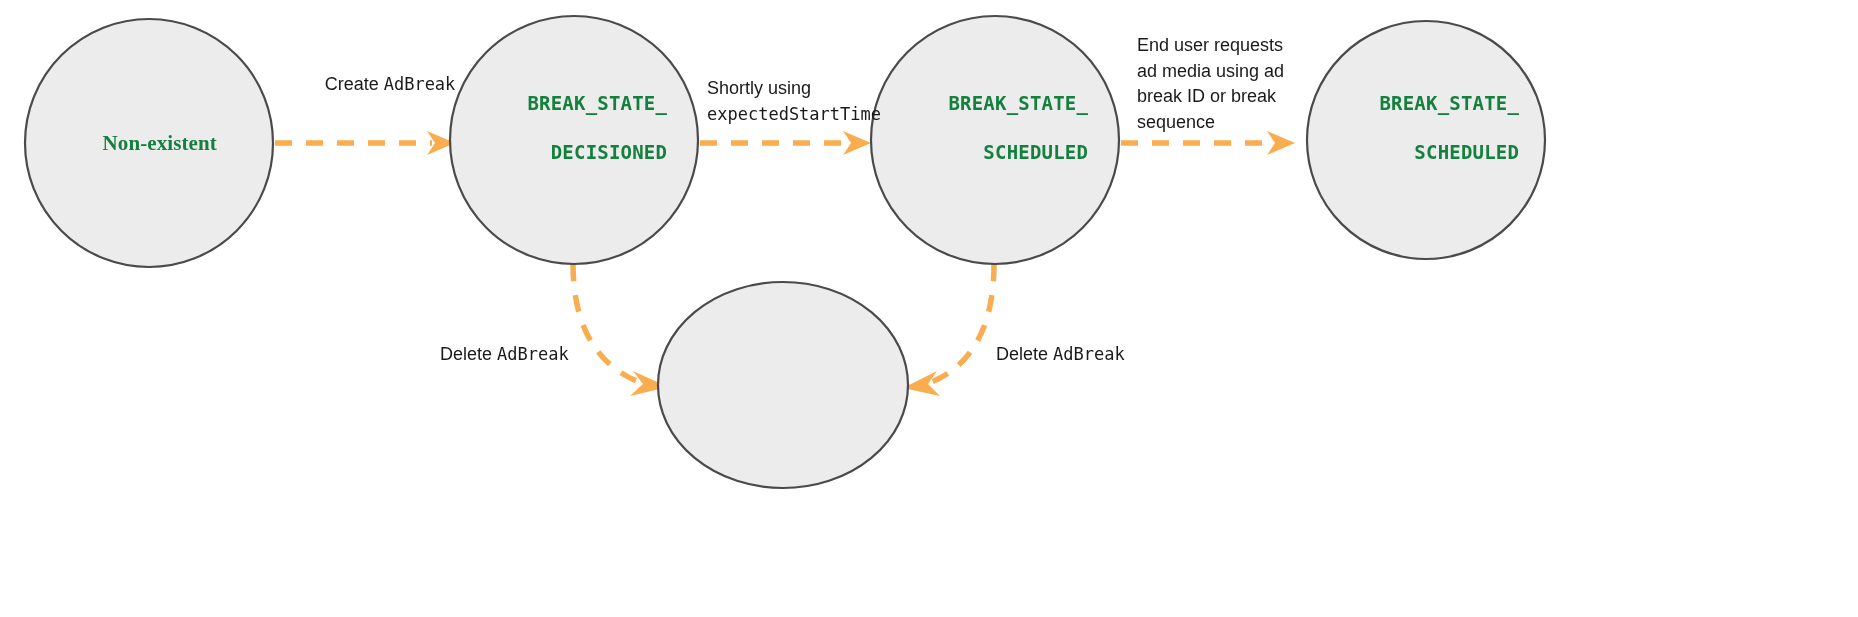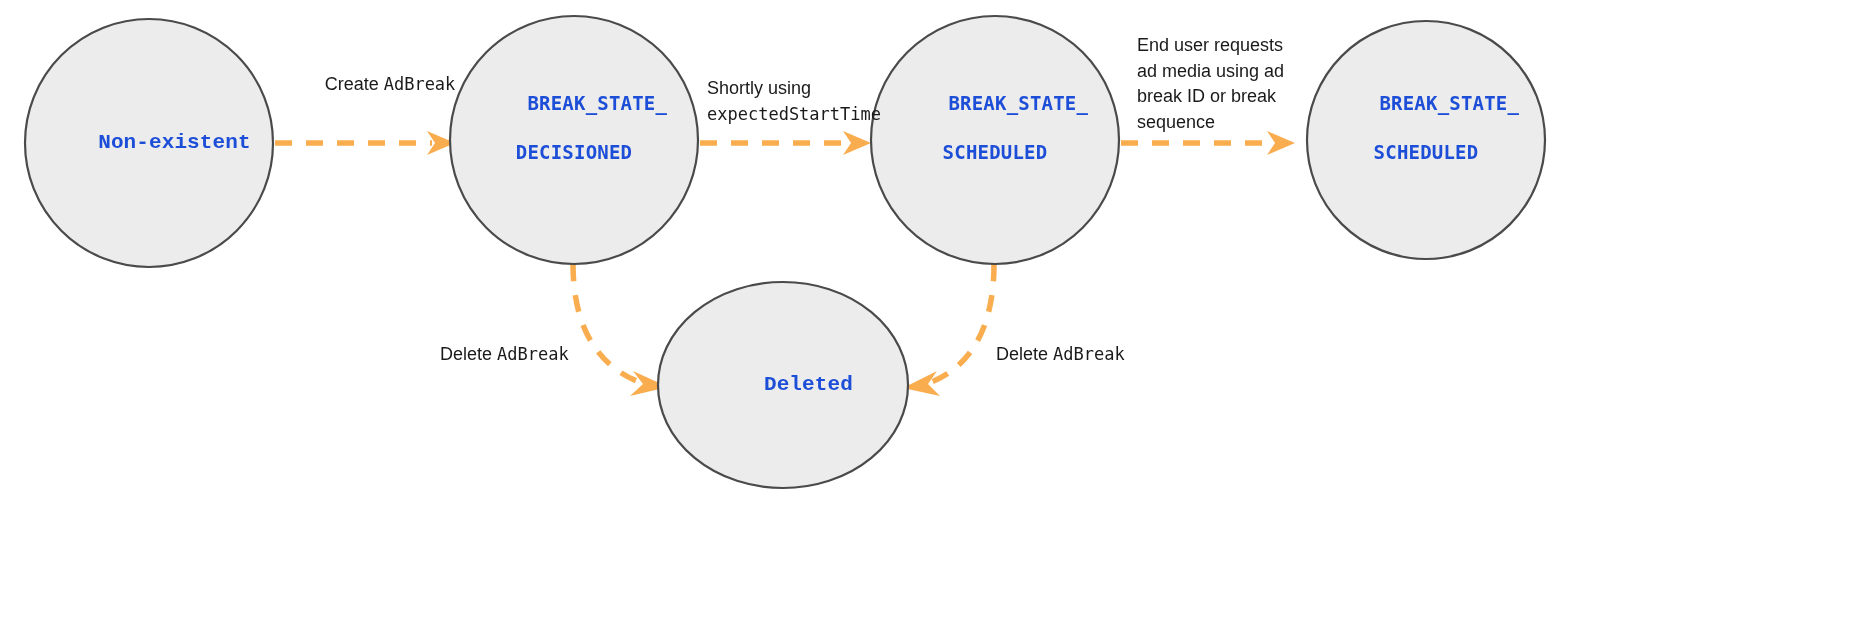--- a/index.html
+++ b/index.html
@@ -39,29 +39,29 @@
     stroke-linecap: butt;
   }
   .edge-head {
     fill: #f9ad4e;
     stroke: none;
   }
   
   .node-label {
     position: absolute;
     transform: translate(-50%, -50%);
-    text-align: center;
-    color: #1d4ed8;
+    text-align: right;
+    color: #15803d;
     font-weight: bold;
     white-space: pre;
     line-height: 1.28;
     pointer-events: none;
   }
   .node-label.sans {
-    font-family: Liberation Mono, monospace;
+    font-family: Liberation Serif, serif;
     font-size: 21px;
     letter-spacing: 0.1px;
   }
   .node-label.mono {
     font-family: "DejaVu Sans Mono", monospace;
     font-size: 19px;
     letter-spacing: 0.2px;
   }
   .node-label .line2 {
     display: block;
@@ -142,23 +142,20 @@
   <div class="node-label mono" style="left:995px; top:140px;">
     <span>BREAK_STATE_</span>
     <span class="line2">SCHEDULED</span>
   </div>
 
   <div class="node-label mono" style="left:1426px; top:140px;">
     <span>BREAK_STATE_</span>
     <span class="line2">SCHEDULED</span>
   </div>
 
-  <div class="node-label sans" style="left:783px; top:385px;">
-    <span>Deleted</span>
-  </div>
 
   <div class="edge-label center-x" style="left:360px; top:72px;margin-left:30px;">
     <span class="row">
       <span class="sans-part">Create </span><span class="mono-part">AdBreak</span>
     </span>
   </div>
 
   <div class="edge-label right-align" style="left:707px; top:76px;">
     <span class="row sans-part">Shortly using</span>
     <span class="row mono-part">expectedStartTime</span>

